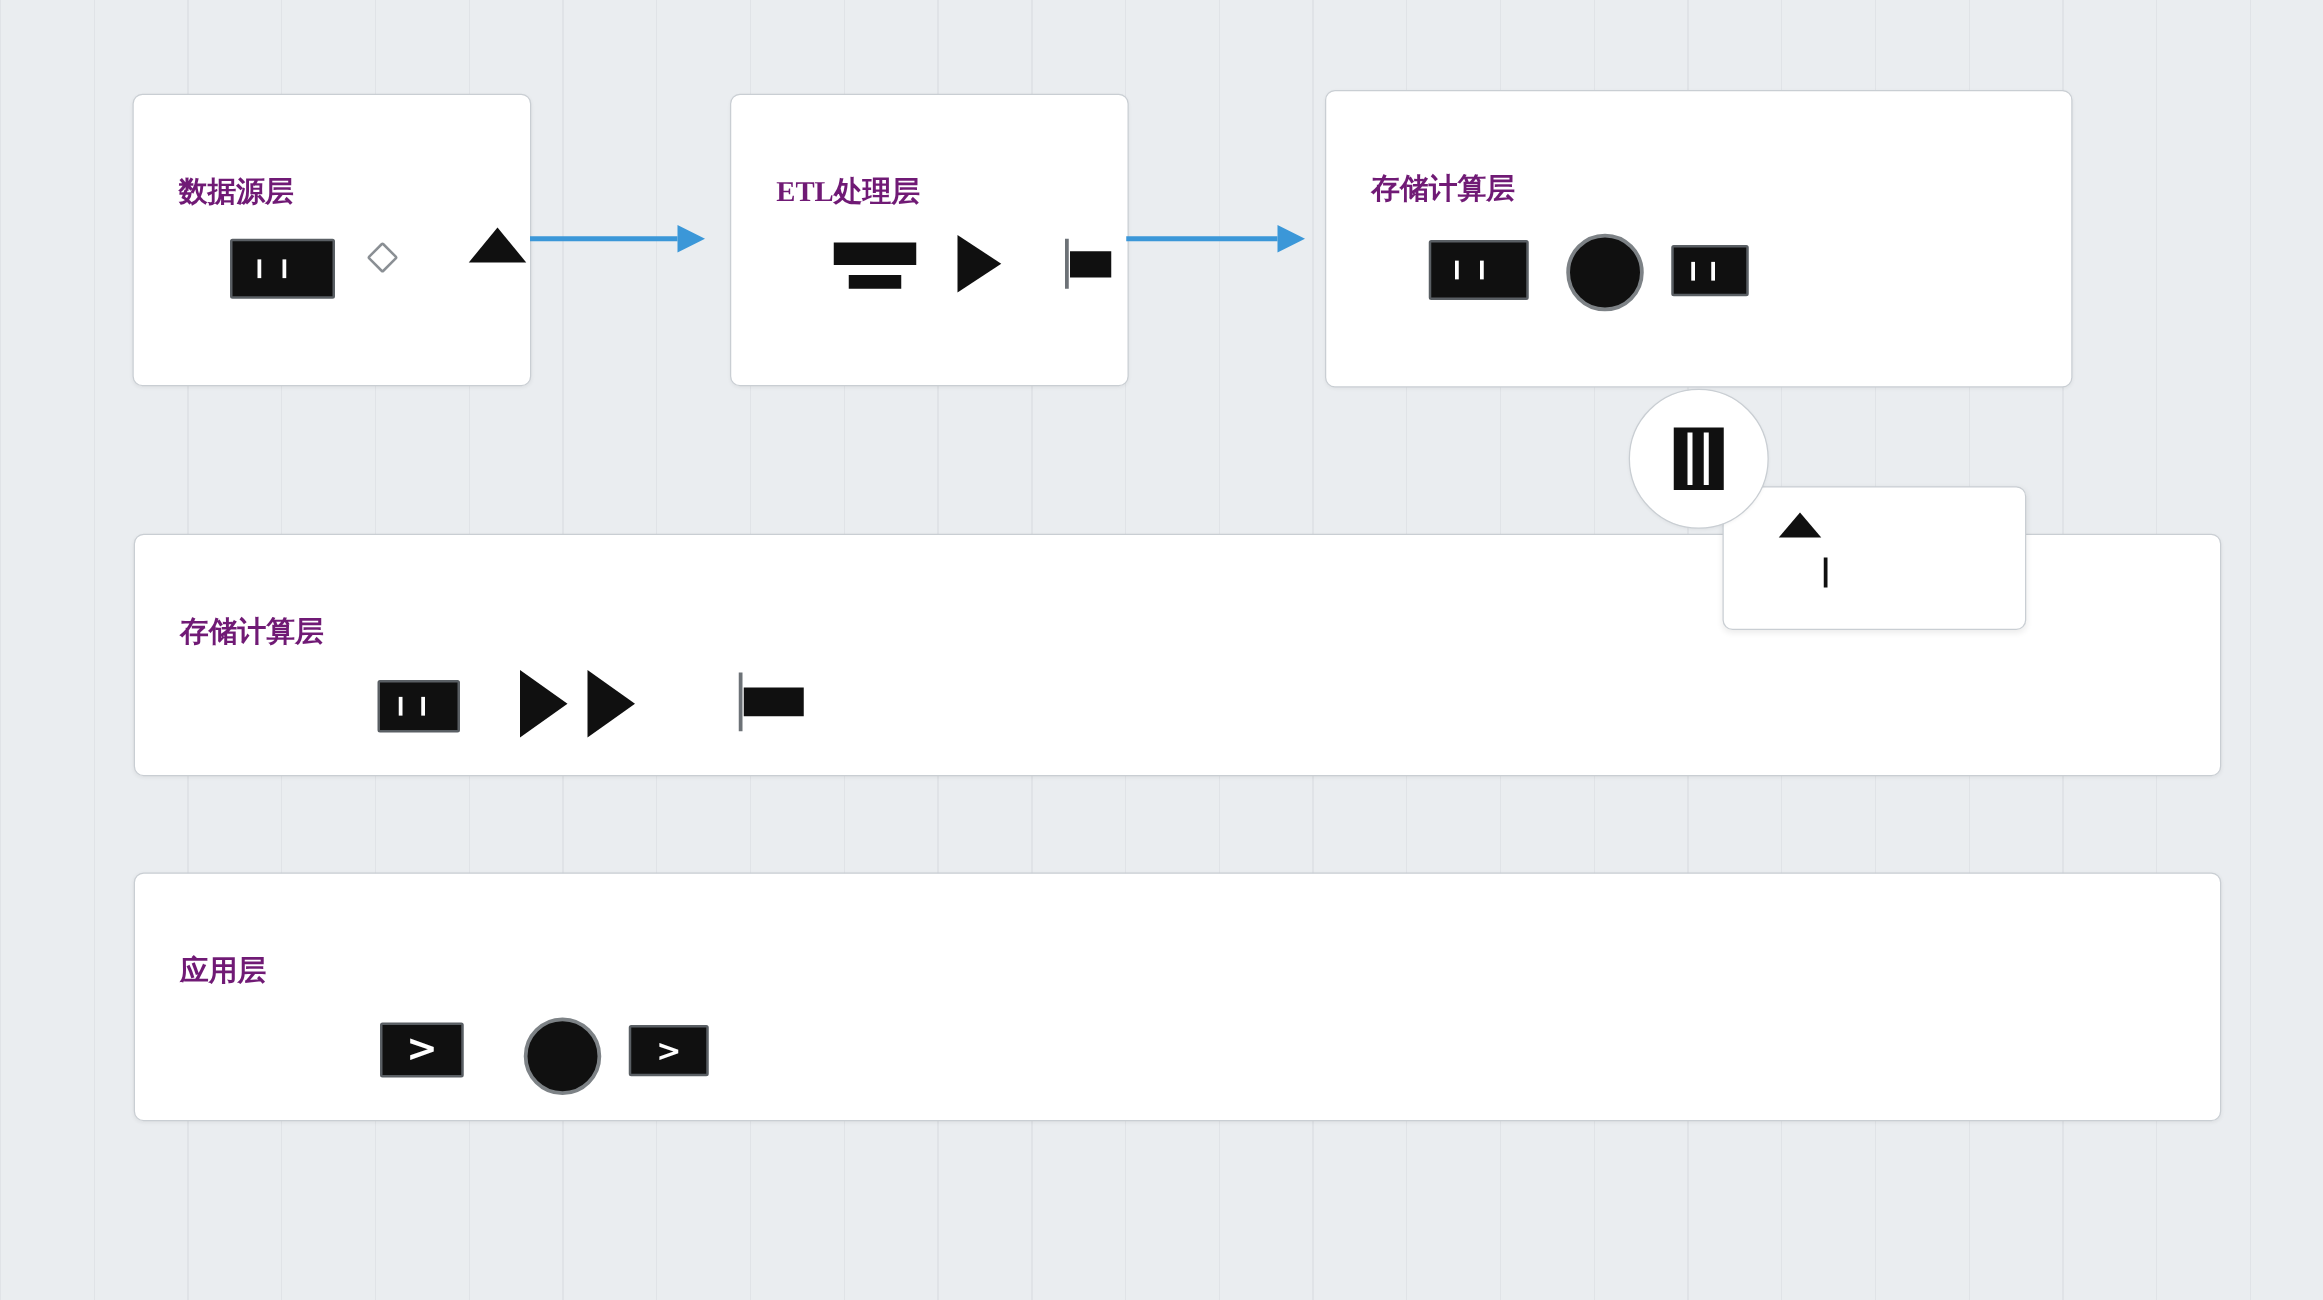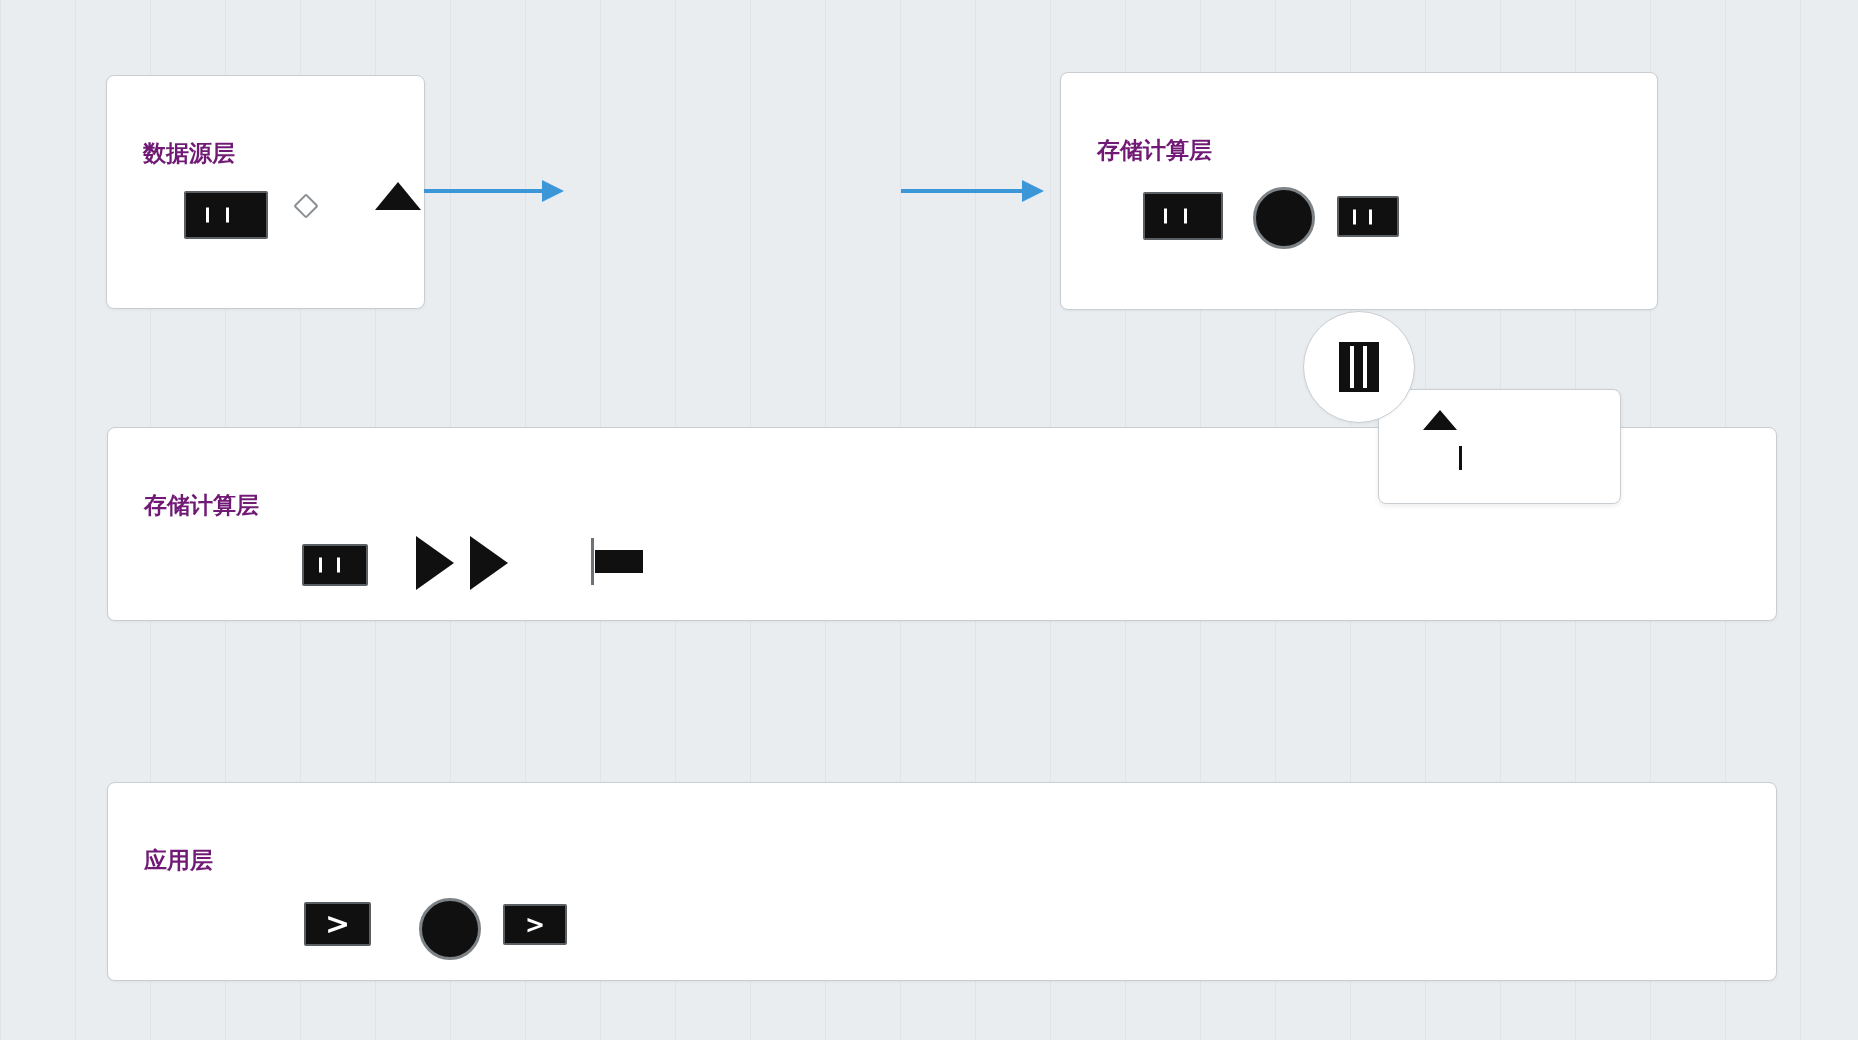--- a/index.html
+++ b/index.html
@@ -27,21 +27,21 @@
     font-weight: bold;
     color: #701a75;
     white-space: nowrap;
     margin-top: 32px;
   }
   
   .node-source      { left: 106px;  top: 75px;  width: 317px;  height: 232px; }
   .node-etl         { left: 584px;  top: 75px;  width: 317px;  height: 232px; }
   .node-storage     { left: 1060px; top: 72px;  width: 596px;  height: 236px; text-decoration: underline; }
   .node-service     { left: 107px;  top: 427px; width: 1668px; height: 192px; }
-  .node-application { left: 107px;  top: 782px; width: 1668px; height: 197px; }
+  .node-application { left: 107px;  top: 698px; width: 1668px; height: 197px; }
   .blkrect {
     position: absolute;
     background: #101010;
     border: 2px solid #5a5f64;
     border-radius: 2px;
   }
   .tick {
     position: absolute;
     width: 3px;
     height: 15px;
@@ -182,20 +182,32 @@
       <span class="tick t1"></span>
       <span class="tick t2"></span>
     </div>
     <div class="src-diamond"></div>
     <div class="tri-up src-tri"></div>
   </div>
 
   <div class="arrow-line arrow1-line"></div>
   <div class="arrow-head arrow1-head"></div>
 
+  <div class="node node-etl">
+    <div class="node-title">ETL处理层</div>
+    <div class="etl-bars">
+      <div class="bar1"></div>
+      <div class="bar2"></div>
+    </div>
+    <div class="tri-right etl-play"></div>
+    <div class="etl-flag">
+      <div class="vline"></div>
+      <div class="flagbar"></div>
+    </div>
+  </div>
 
   <div class="arrow-line arrow2-line"></div>
   <div class="arrow-head arrow2-head"></div>
 
   <div class="node node-storage">
     <div class="node-title">存储计算层</div>
     <div class="blkrect sto-db">
       <span class="tick t1"></span>
       <span class="tick t2"></span>
     </div>

